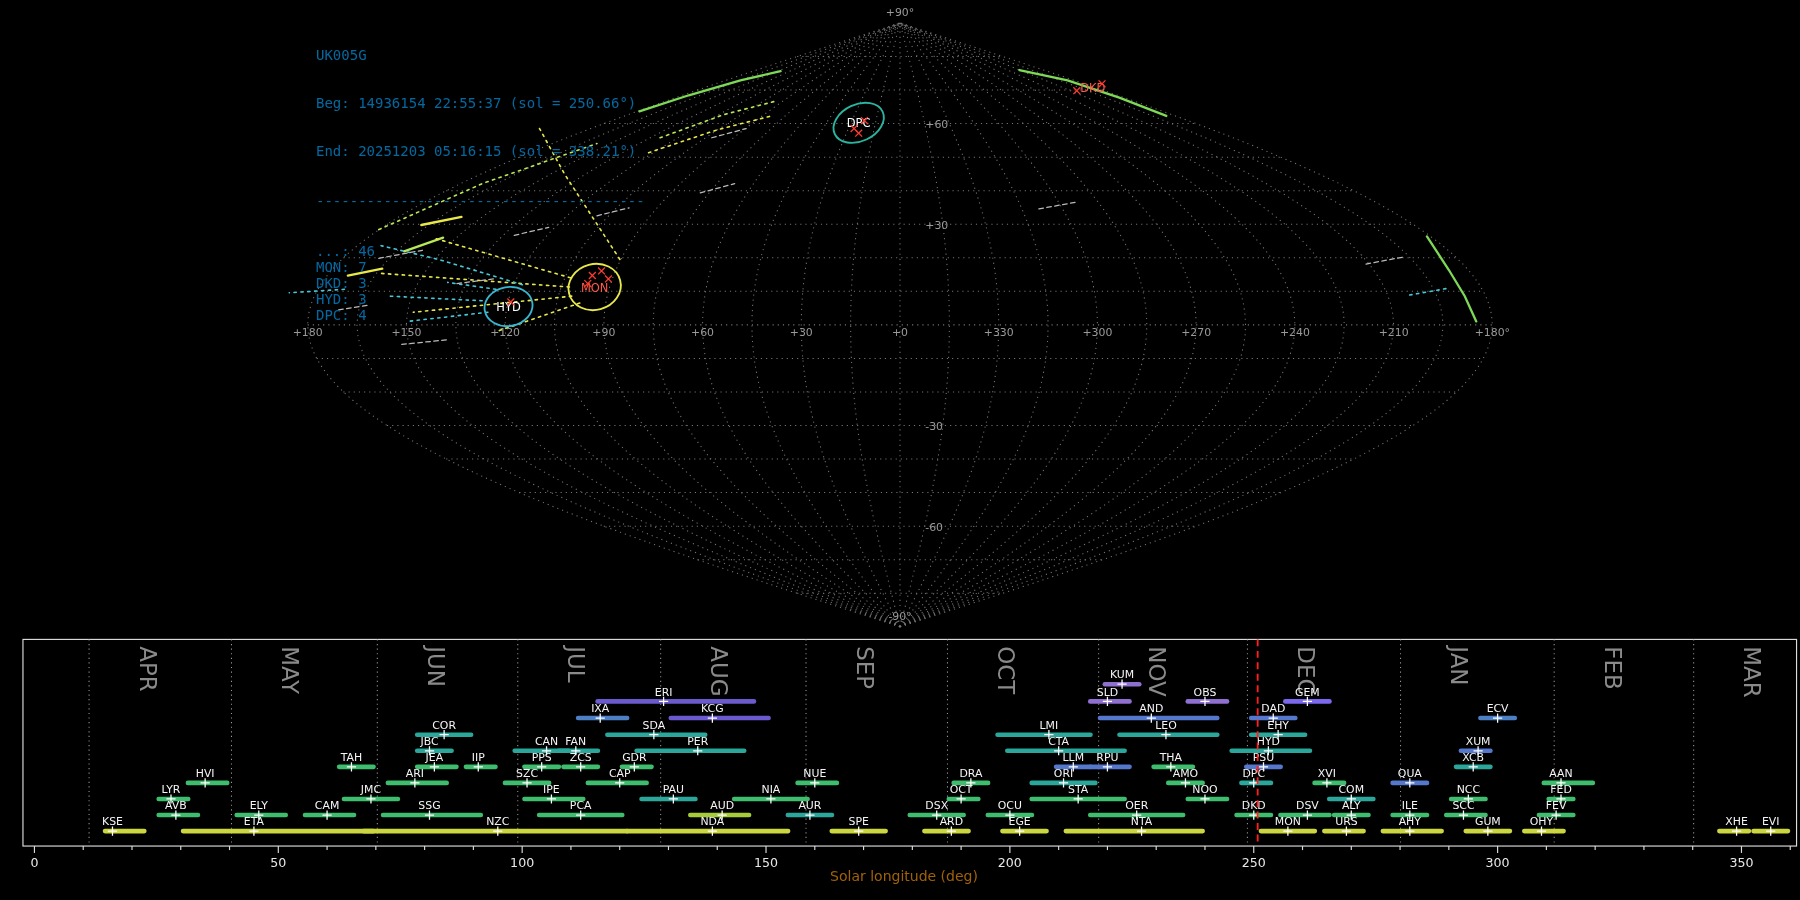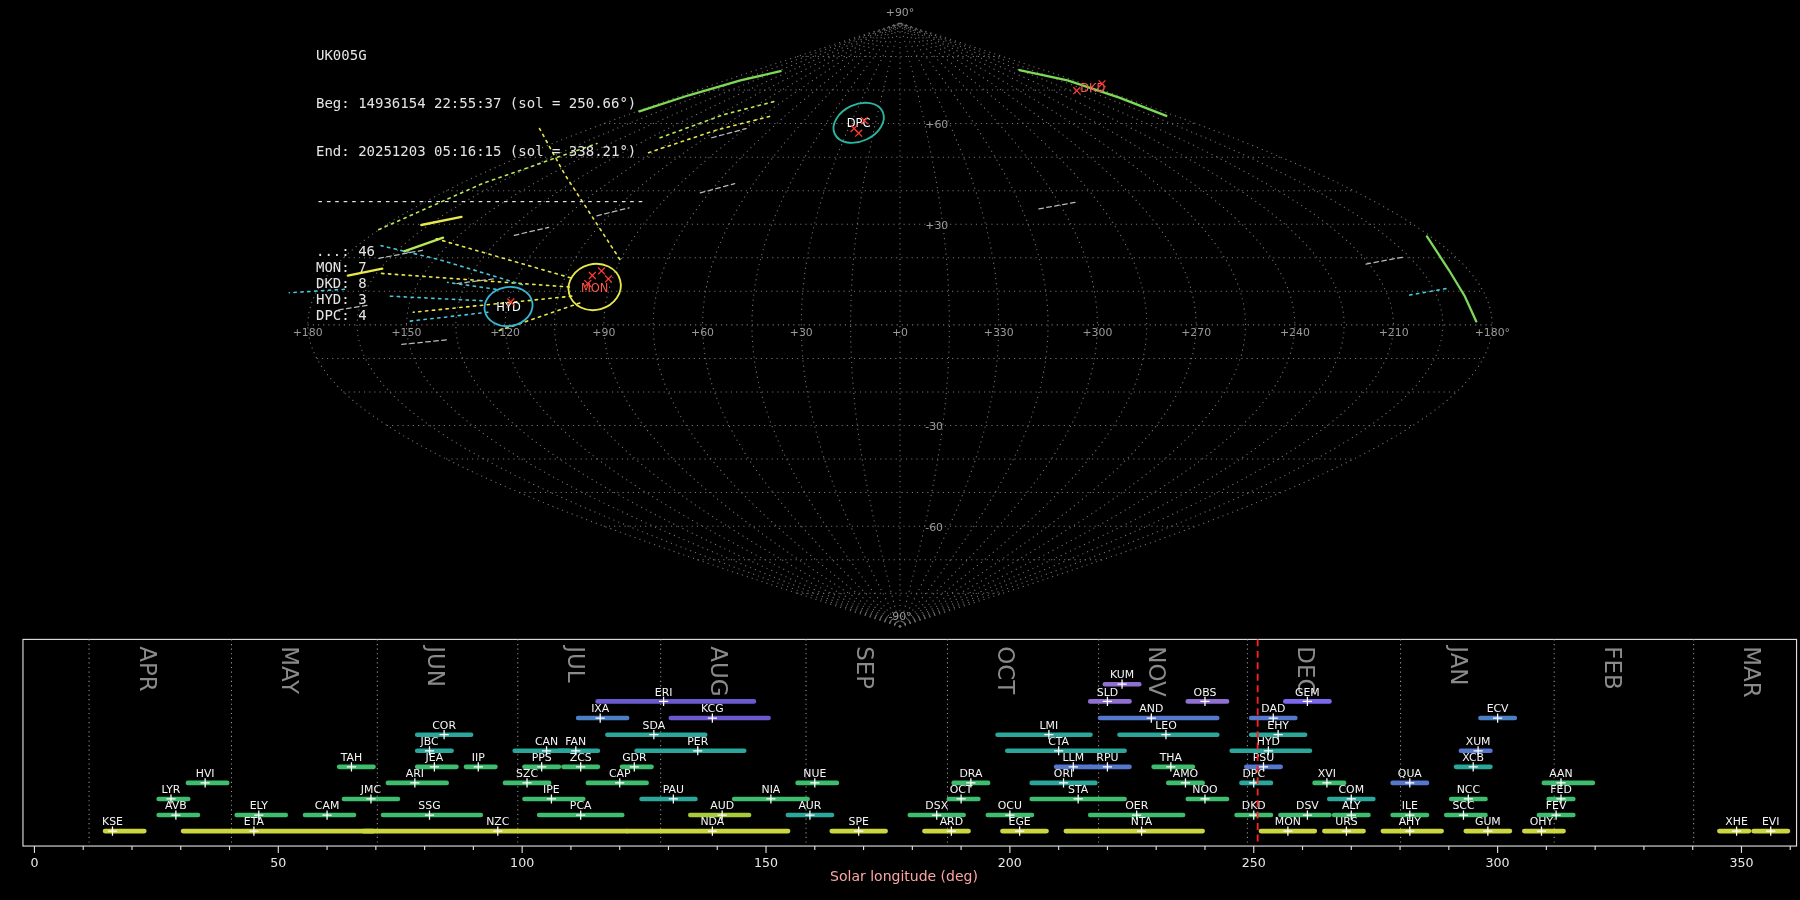--- a/index.html
+++ b/index.html
@@ -1,22 +1,22 @@
 <!DOCTYPE html>
 <html><head>
 <meta charset="utf-8">
 <style>
   html,body{margin:0;padding:0;background:#000;}
   #stage{position:relative;width:1800px;height:900px;background:#000;overflow:hidden;
          font-family:"DejaVu Sans",sans-serif;}
   #scene{position:absolute;inset:0;width:100%;height:100%;display:block;}
-  #info{position:absolute;left:316px;top:15px;color:#e5e5e5;
+  #info{position:absolute;left:316px;top:15px;color:#0369a1;
         font-family:"DejaVu Sans Mono",monospace;font-size:14px;line-height:16px;white-space:pre;}
   #info .sep{margin:2px 0;}
-  #xlabel{position:absolute;left:0;right:0;top:868px;text-align:center;color:#fca5a5;
+  #xlabel{position:absolute;left:0;right:0;top:868px;text-align:center;color:#a16207;
           font-size:14px;font-family:"DejaVu Sans",sans-serif;padding-left:8px;}
 </style>
 </head>
 <body>
 
 <div id="stage">
   <svg id="scene" viewBox="0 0 1568 784">
       <g stroke="#8c8c8c" fill="none" stroke-width="0.9" stroke-dasharray="1 3.5" opacity="0.85">
         <polyline points="784,546 811.0053534213591,537.2333333333333 837.9366870461092,528.4666666666667 864.7201839607592,519.7 891.2824324619639,510.93333333333334 917.5506272729007,502.1666666666667 943.4527690974729,493.4 968.917861965375,484.6333333333333 993.876107827113,475.8666666666667 1018.2590978656061,467.1 1042,458.3333333333333 1065.033742067754,449.56666666666666 1087.2971901829162,440.79999999999995 1108.7293217817162,432.0333333333333 1129.2713928811709,423.26666666666665 1148.8670990922585,414.5 1167.4627299463355,405.73333333333335 1185.007316111797,396.9666666666667 1201.4527690974728,388.2 1216.7540130598388,379.43333333333334 1230.8691083527704,370.66666666666663 1243.759366481198,361.9 1255.389456143582,353.1333333333333 1265.727500072556,344.3666666666667 1274.7451624082992,335.6 1282.4177263651593,326.8333333333333 1288.7241619786437,318.06666666666666 1293.647183747091,309.3 1297.1732980100292,300.5333333333333 1299.29283993336,291.76666666666665 1300,283 1299.29283993336,274.23333333333335 1297.1732980100292,265.4666666666667 1293.647183747091,256.7 1288.7241619786437,247.93333333333334 1282.4177263651593,239.16666666666669 1274.7451624082992,230.4 1265.727500072556,221.63333333333333 1255.389456143582,212.86666666666667 1243.759366481198,204.10000000000002 1230.8691083527704,195.33333333333334 1216.7540130598388,186.56666666666666 1201.4527690974728,177.8 1185.007316111797,169.03333333333333 1167.4627299463355,160.26666666666665 1148.8670990922585,151.5 1129.2713928811709,142.73333333333335 1108.7293217817162,133.96666666666667 1087.2971901829162,125.20000000000002 1065.033742067754,116.43333333333334 1042,107.66666666666669 1018.2590978656061,98.9 993.876107827113,90.13333333333335 968.917861965375,81.36666666666665 943.4527690974729,72.6 917.5506272729007,63.833333333333314 891.2824324619639,55.06666666666666 864.7201839607592,46.29999999999998 837.9366870461092,37.53333333333333 811.0053534213591,28.76666666666665 784,20"></polyline>
         <polyline points="784,546 808.7549073029124,537.2333333333333 833.4419631256001,528.4666666666667 857.9935019640292,519.7 882.3422297568002,510.93333333333334 906.4214083334923,502.1666666666667 930.1650383393501,493.4 953.5080401349271,484.6333333333333 976.3864321748536,475.8666666666667 998.7375063768056,467.1 1020.5,458.3333333333333 1041.614263562108,449.56666666666666 1062.0224243343398,440.79999999999995 1081.668544966573,432.0333333333333 1100.49877680774,423.26666666666665 1118.461507501237,414.5 1135.5075024508074,405.73333333333335 1151.590039769147,396.9666666666667 1166.66503833935,388.2 1180.6911786381856,379.43333333333334 1193.6300159900395,370.66666666666663 1205.446085941098,361.9 1216.1070014649501,353.1333333333333 1225.5835417331764,344.3666666666667 1233.8497322076078,335.6 1240.8829158347294,326.8333333333333 1246.6638151470902,318.06666666666666 1251.1765851015002,309.3 1254.4088565091934,300.5333333333333 1256.3517699389135,291.76666666666665 1257,283 1256.3517699389135,274.23333333333335 1254.4088565091934,265.4666666666667 1251.1765851015002,256.7 1246.6638151470902,247.93333333333334 1240.8829158347294,239.16666666666669 1233.8497322076078,230.4 1225.5835417331764,221.63333333333333 1216.1070014649501,212.86666666666667 1205.446085941098,204.10000000000002 1193.6300159900395,195.33333333333334 1180.6911786381856,186.56666666666666 1166.66503833935,177.8 1151.590039769147,169.03333333333333 1135.5075024508074,160.26666666666665 1118.461507501237,151.5 1100.49877680774,142.73333333333335 1081.668544966573,133.96666666666667 1062.0224243343398,125.20000000000002 1041.614263562108,116.43333333333334 1020.5,107.66666666666669 998.7375063768056,98.9 976.3864321748536,90.13333333333335 953.5080401349271,81.36666666666665 930.1650383393501,72.6 906.4214083334923,63.833333333333314 882.3422297568002,55.06666666666666 857.9935019640292,46.29999999999998 833.4419631256001,37.53333333333333 808.7549073029124,28.76666666666665 784,20"></polyline>
@@ -475,17 +475,17 @@
         <text x="1542.5015999999998" y="719" text-anchor="middle" fill="#f5f5f5" font-size="9.5">EVI</text>
         <line x1="1095.54888" y1="557" x2="1095.54888" y2="737" stroke="#ff2020" stroke-width="1.6" stroke-dasharray="6 4"></line>
       </g>
     </svg>
 
   <div id="info">
     <div>UK005G</div>
     <div>Beg: 14936154 22:55:37 (sol = 250.66°)</div>
     <div>End: 20251203 05:16:15 (sol = 338.21°)</div>
     <div class="sep">---------------------------------------</div>
-    <div id="counts"><div>...: 46</div><div>MON: 7</div><div>DKD: 8</div><div>HYD: 3</div><div>DPC: 4</div></div>
+    <div id="counts"><div>...: 46</div><div>MON: 7</div><div>DKD: 3</div><div>HYD: 3</div><div>DPC: 4</div></div>
   </div>
 
   <div id="xlabel">Solar longitude (deg)</div>
 </div>
 
 </body></html>

